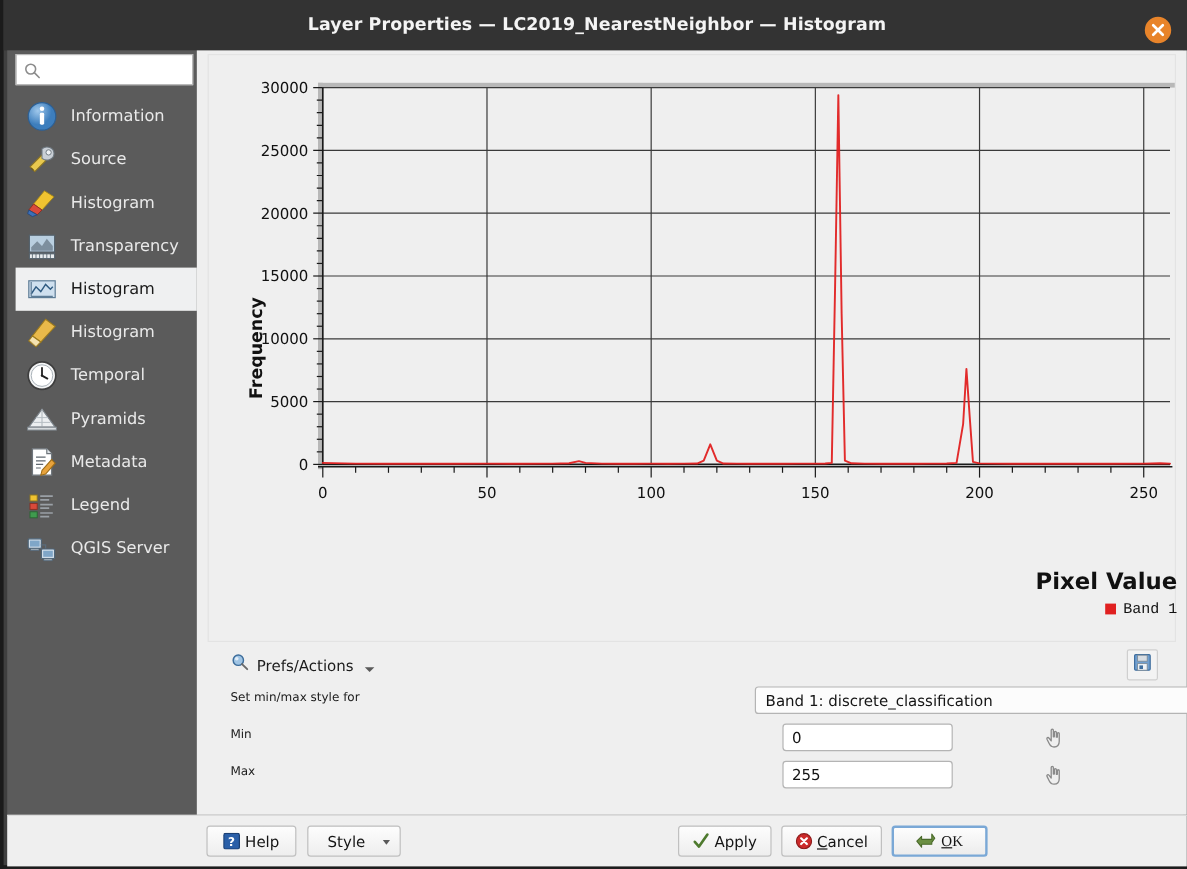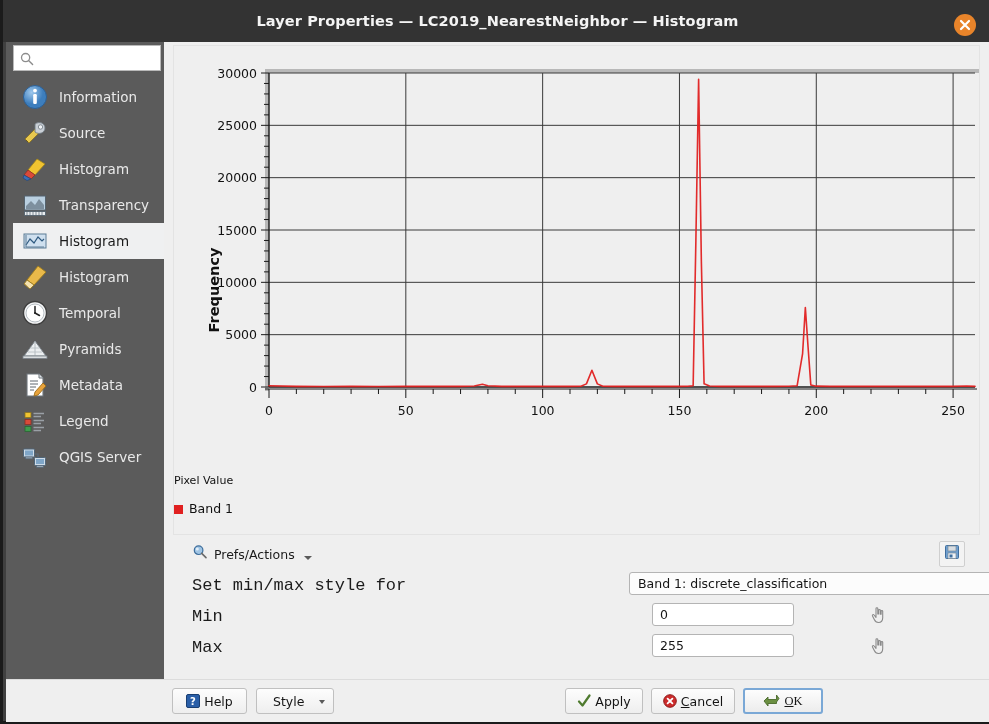--- a/index.html
+++ b/index.html
@@ -105,25 +105,25 @@
     text-align: center; font-size: 16.5px; font-weight: bold; color: #111;
   }
   #ylabel {
     position: absolute; left: -2px; top: 236px;
     transform: rotate(-90deg); transform-origin: center center;
     font-size: 14.5px; font-weight: bold; color: #111;
     white-space: nowrap;
   }
   #xlabel {
     position: absolute; left: 0; top: 428px; width: 807px;
-    text-align: left; font-size: 11px; font-weight: normal; color: #111;
+    text-align: right; font-size: 19px; font-weight: bold; color: #111;
   }
   #legend {
     position: absolute; left: 0; top: 455px; width: 807px;
-    text-align: left; font-size: 12.5px; color: #111;
+    text-align: right; font-size: 12.5px; color: #111; font-family: Liberation Mono, monospace;
   }
   #legend .swatch {
     display: inline-block; width: 9px; height: 9px;
     background: #e02020; margin-right: 6px; position: relative; top: 1px;
   }
   #plot-svg { position: absolute; left: 0; top: 0; }
 
   
   #prefs-row {
     position: absolute; left: 28px; top: 502px;
@@ -137,21 +137,21 @@
   }
   #save-btn {
     position: absolute; left: 775px; top: 499px;
     width: 24px; height: 24px;
     background: #f3f3f3; border: 1px solid #cfcfcf; border-radius: 2px;
     display: flex; align-items: center; justify-content: center;
     cursor: pointer;
   }
   .form-label {
     position: absolute; left: 28px;
-    font-size: 17px; color: #1b1b1b; font-family: Liberation Mono, monospace;
+    font-size: 10px; color: #1b1b1b;
   }
   #combo {
     position: absolute; left: 417px; top: 530px;
     width: 380px; height: 23px;
     background: #fcfcfc;
     border: 1px solid #b4b4b4; border-radius: 3px;
     box-sizing: border-box;
     cursor: pointer;
     margin-left: 48px;
   }

